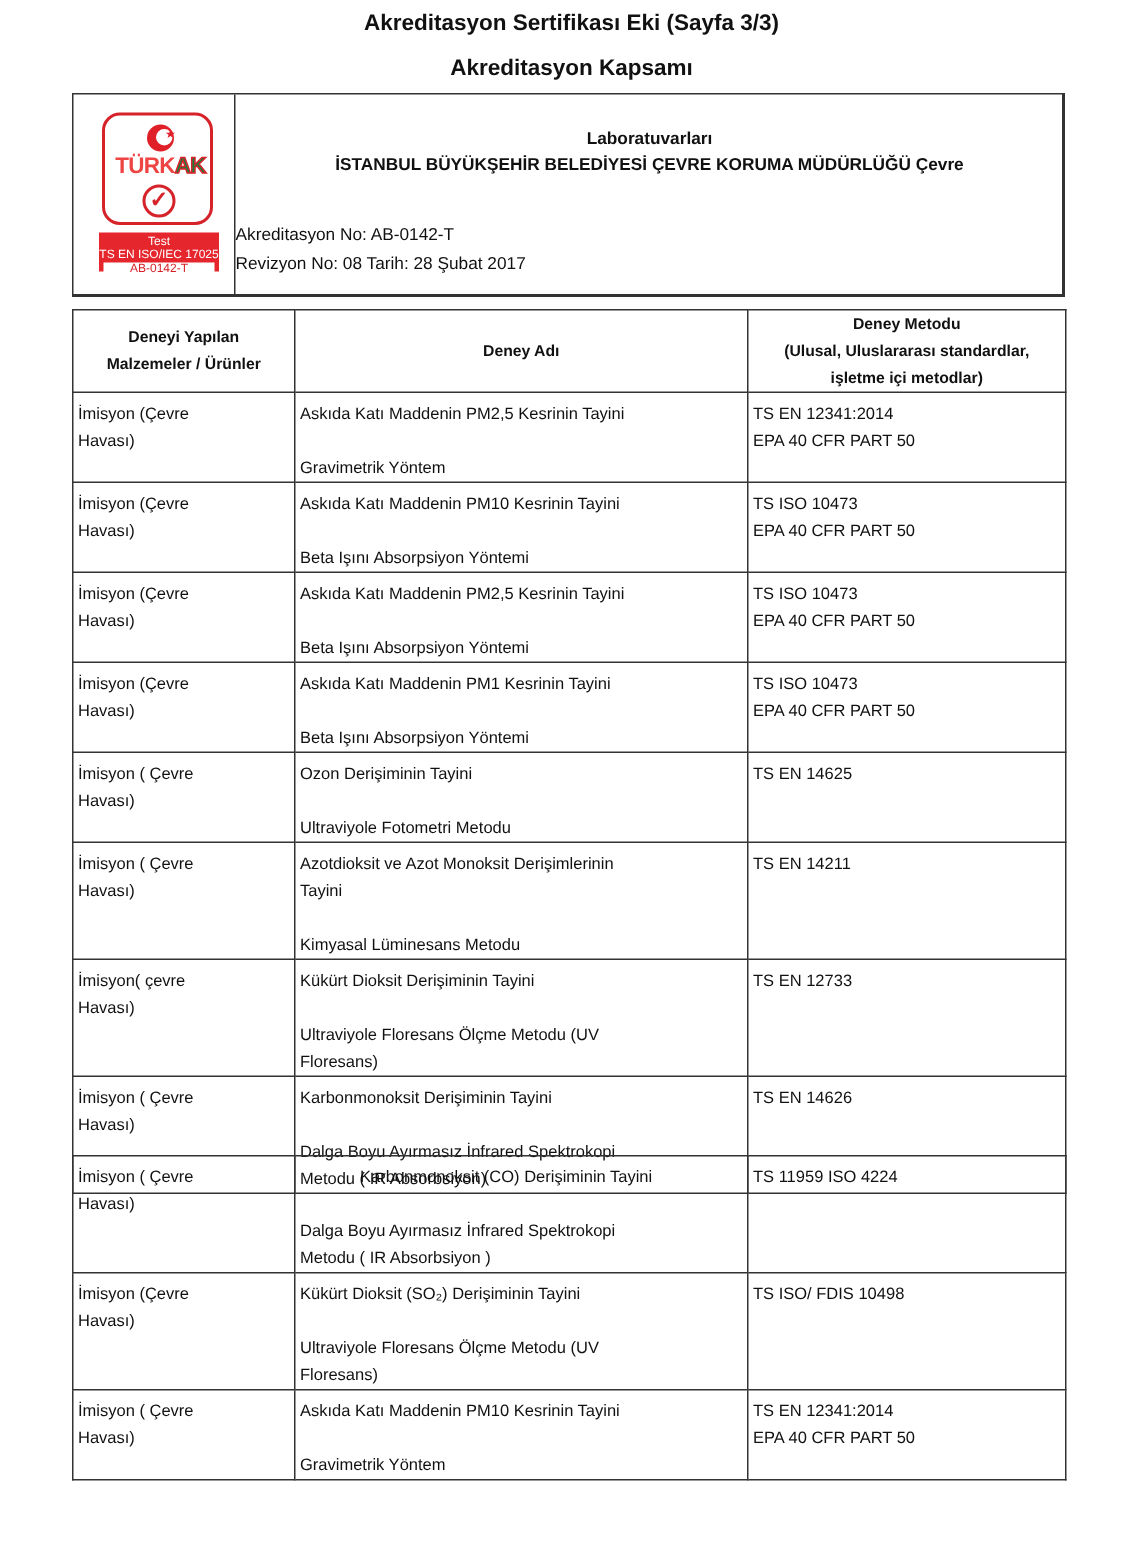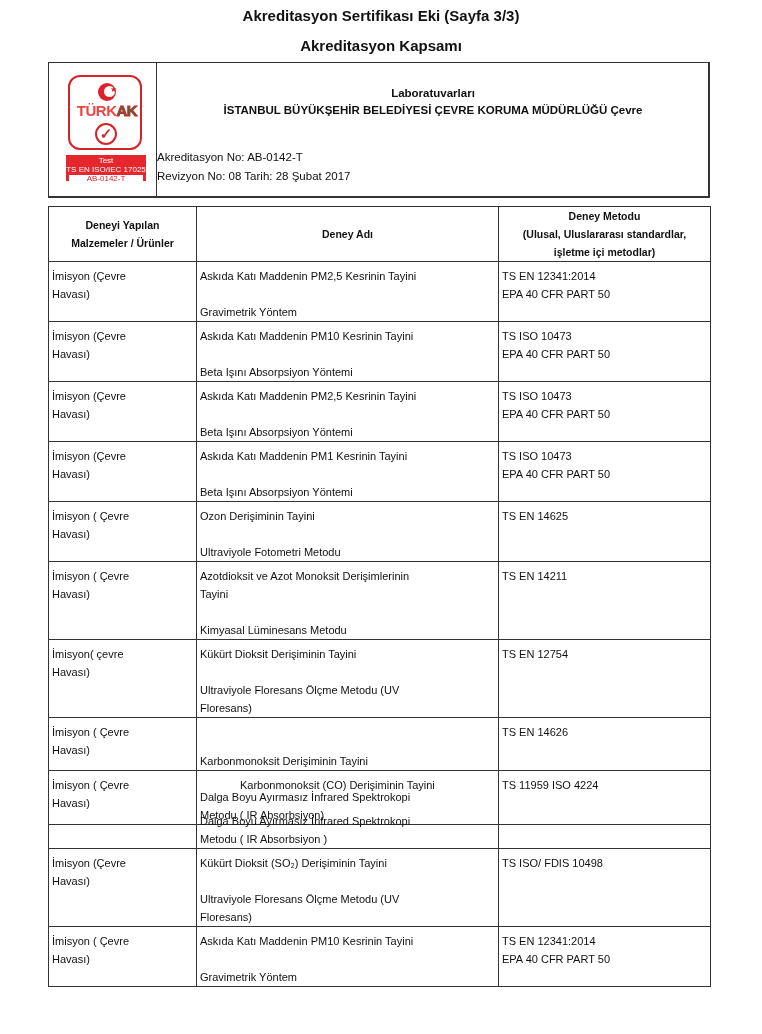--- a/index.html
+++ b/index.html
@@ -181,30 +181,30 @@
           <div style="min-height: 18px;">İmisyon( çevre</div>
           <div style="min-height: 18px;">Havası)</div>
         </td>
         <td>
           <div style="min-height: 18px;">Kükürt Dioksit Derişiminin Tayini</div>
           <div style="min-height: 18px;"></div>
           <div style="min-height: 18px;">Ultraviyole Floresans Ölçme Metodu (UV</div>
           <div style="min-height: 18px;">Floresans)</div>
         </td>
         <td>
-          <div style="min-height: 18px;">TS EN 12754</div>
+          <div style="min-height: 18px;">TS EN 12733</div>
         </td>
       </tr>
       <tr style="height: 74px;">
         <td>
           <div style="min-height: 18px;">İmisyon ( Çevre</div>
           <div style="min-height: 18px;">Havası)</div>
         </td>
         <td>
-          <div style="min-height: 18px; margin-top: 29px;">Karbonmonoksit Derişiminin Tayini</div>
+          <div style="min-height: 18px;">Karbonmonoksit Derişiminin Tayini</div>
           <div style="min-height: 18px;"></div>
           <div style="min-height: 18px;">Dalga Boyu Ayırmasız İnfrared Spektrokopi</div>
           <div style="min-height: 18px;">Metodu ( IR Absorbsiyon)</div>
         </td>
         <td>
           <div style="min-height: 18px;">TS EN 14626</div>
         </td>
       </tr>
     </tbody>
 </table>

